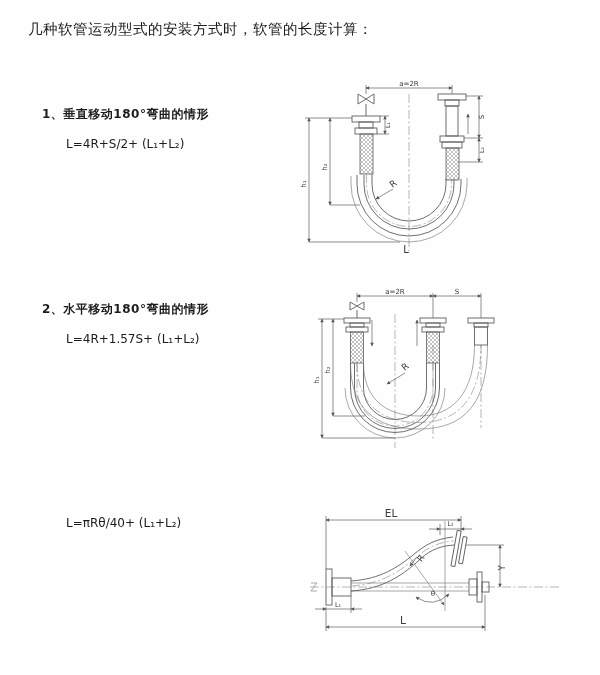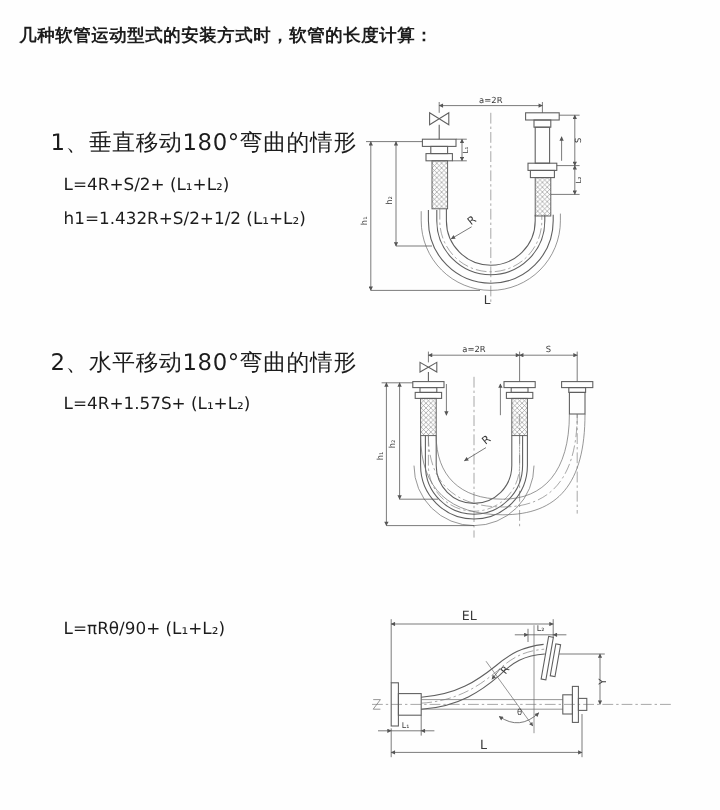--- a/index.html
+++ b/index.html
@@ -1,51 +1,50 @@
 <!DOCTYPE html>
 <html><head>
 <meta charset="utf-8">
 <style>
   html,body{margin:0;padding:0}
   body{width:600px;height:675px;background:#fefefe;position:relative;
        font-family:"DejaVu Sans","Liberation Sans",sans-serif;color:#1c1c1c;overflow:hidden}
-  .title{position:absolute;left:16px;top:20px;font-size:14.5px;font-weight:700;letter-spacing:.5px;white-space:pre}
+  .title{position:absolute;left:28px;top:20px;font-size:14.5px;font-weight:400;letter-spacing:.5px;white-space:pre}
   .sec{position:absolute}
-  .sec .heading{font-size:19px;font-weight:400;letter-spacing:.5px;margin-bottom:14px;white-space:pre}
-  .sec .formula{font-size:14px;margin-left:11px;margin-bottom:13px;white-space:pre}
+  .sec .heading{font-size:12px;font-weight:700;letter-spacing:.5px;margin-bottom:14px;white-space:pre}
+  .sec .formula{font-size:12px;margin-left:24px;margin-bottom:13px;white-space:pre}
   #sec1{left:42px;top:106px}
-  #sec2{left:42px;top:289px}
+  #sec2{left:42px;top:301px}
   #sec3{left:42px;top:516px}
   .diag{position:absolute}
   svg{overflow:visible}
   svg text{font-family:"DejaVu Sans",sans-serif;fill:#3a3a3a}
   .draw{stroke:#5f5f5f;stroke-width:.9;fill:none}
   .thin{stroke:#6e6e6e;stroke-width:.6;fill:none}
   .dim{stroke:#555;stroke-width:.65;fill:none}
   .cl{stroke:#7a7a7a;stroke-width:.55;fill:none;stroke-dasharray:9 2.5 2 2.5}
   .braid{stroke:#5f5f5f;stroke-width:.8}
 </style>
 </head>
 <body>
 
 <div class="title">几种软管运动型式的安装方式时，软管的长度计算：</div>
 
 <section class="sec" id="sec1">
   <div class="heading">1、垂直移动180°弯曲的情形</div>
   <div class="formula">L=4R+S/2+ (L₁+L₂)</div>
-  <div class="formula">h1=1.432R+S/2+1/2 (L₁+L₂)</div>
 </section>
 
 <section class="sec" id="sec2">
   <div class="heading">2、水平移动180°弯曲的情形</div>
   <div class="formula">L=4R+1.57S+ (L₁+L₂)</div>
 </section>
 
 <section class="sec" id="sec3">
-  <div class="formula">L=πRθ/90+ (L₁+L₂)</div>
+  <div class="formula">L=πRθ/40+ (L₁+L₂)</div>
 </section>
 
 <svg class="diag" style="left:300px;top:72px" width="240" height="185" viewBox="0 0 240 185">
   <defs>
     <pattern id="br1" width="4" height="4" patternUnits="userSpaceOnUse">
       <path d="M0 4 L4 0 M0 0 L4 4" stroke="#8a8a8a" stroke-width="0.5"></path>
     </pattern>
     <marker id="m1" viewBox="0 0 10 10" refX="9" refY="5" markerWidth="8" markerHeight="5.5" orient="auto-start-reverse">
       <path d="M0 0 L10 5 L0 10 z" fill="#555"></path>
     </marker>

